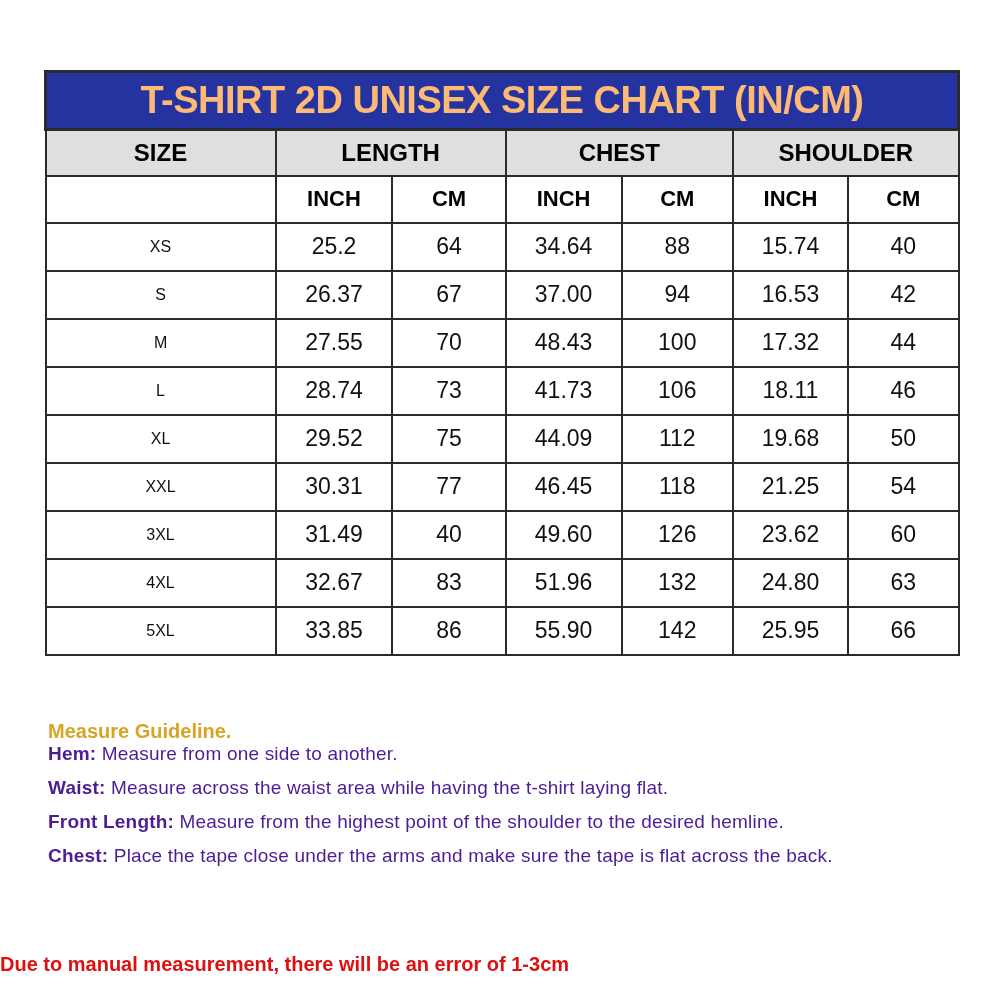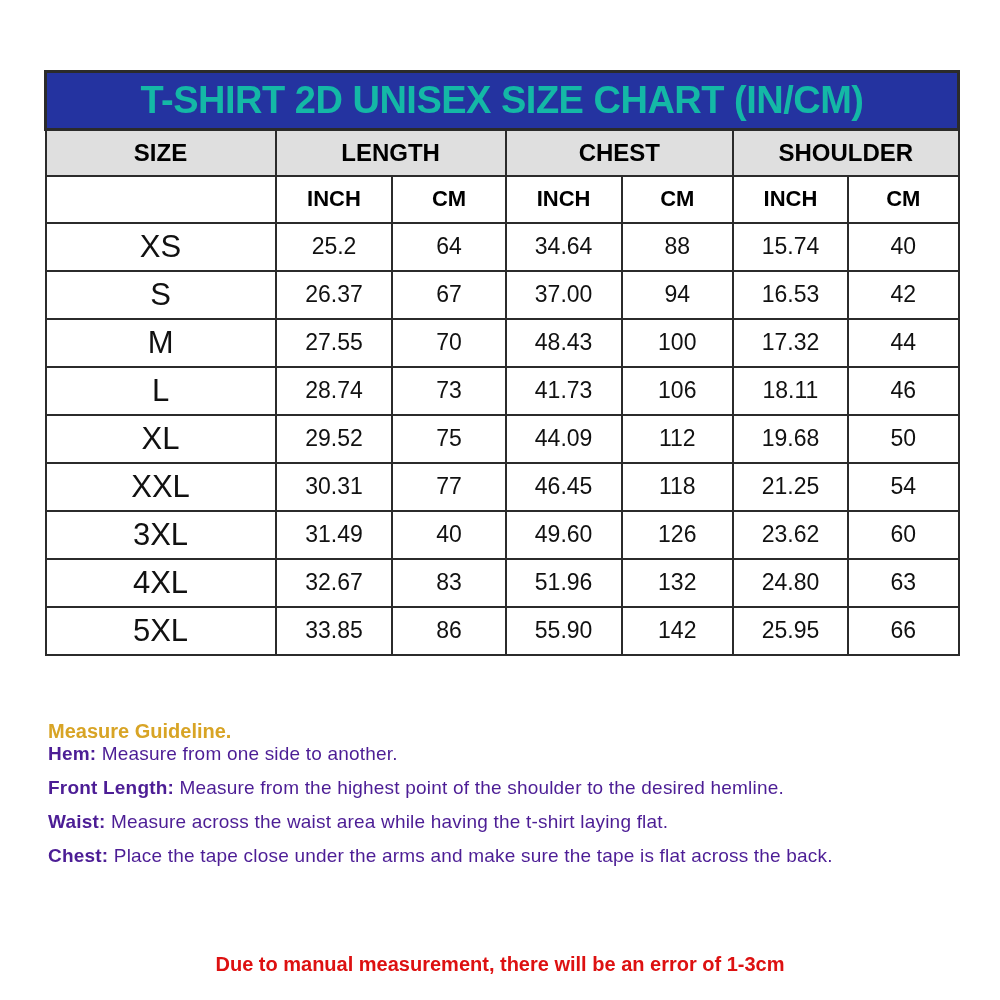--- a/index.html
+++ b/index.html
@@ -20,21 +20,21 @@
     table-layout: fixed;
   }
   table.size-chart td, table.size-chart th {
     border: 2px solid var(--border, #2b2b2b);
     text-align: center;
     vertical-align: middle;
     overflow: hidden;
   }
   tr.title-row td {
     background: var(--title_bg, #2433a0);
-    color: #14b8a6;
+    color: #fdba74;
     font-weight: bold;
     font-size: 38px;
     letter-spacing: -0.5px;
     height: 58px;
     border: 3px solid var(--border, #2b2b2b);
   }
   tr.group-row th {
     background: var(--header_bg, #dfdfdf);
     color: #000000;
     font-weight: bold;
@@ -48,21 +48,21 @@
     font-size: 22px;
     height: 47px;
     text-align: center;
   }
   tr.data-row td {
     background: #ffffff;
     font-weight: normal;
     font-size: 23px;
     height: 48px;
   }
-  tr.data-row td.size-cell { font-size: 31px; }
+  tr.data-row td.size-cell { font-size: 16px; }
 
   
   .guideline { position: absolute; left: 48px; top: 720px; width: 910px; }
   .guideline-title {
     color: var(--gold, #d8a425);
     font-weight: bold;
     font-size: 20px;
   }
   .guideline-item {
     font-size: 19px;
@@ -70,21 +70,20 @@
     margin-bottom: 12px;
     color: #4c1d95;
   }
   .guideline-item .g-label { font-weight: bold; }
 
   
   .note {
     position: absolute;
     left: 0; top: 953px;
     width: 100%;
-    text-align: center;
     color: var(--red, #dd1111);
     font-weight: bold;
     font-size: 20px;
   }
 </style>
 </head>
 <body>
 
 <div class="sheet">
 
@@ -201,21 +200,21 @@
             <td>66</td>
           </tr>
         </tbody>
     </table>
   </div>
 
   <div class="guideline">
     <div class="guideline-title">Measure Guideline.</div>
     <div id="guideline-items">
         <div class="guideline-item"><span class="g-label">Hem</span><span class="g-label">: </span><span>Measure from one side to another.</span></div>
+        <div class="guideline-item"><span class="g-label">Waist</span><span class="g-label">: </span><span>Measure across the waist area while having the t-shirt laying flat.</span></div>
         <div class="guideline-item"><span class="g-label">Front Length</span><span class="g-label">: </span><span>Measure from the highest point of the shoulder to the desired hemline.</span></div>
-        <div class="guideline-item"><span class="g-label">Waist</span><span class="g-label">: </span><span>Measure across the waist area while having the t-shirt laying flat.</span></div>
         <div class="guideline-item"><span class="g-label">Chest</span><span class="g-label">: </span><span>Place the tape close under the arms and make sure the tape is flat across the back.</span></div>
       </div>
   </div>
 
   <div class="note">Due to manual measurement, there will be an error of 1-3cm</div>
 
 </div>
 
 </body></html>

